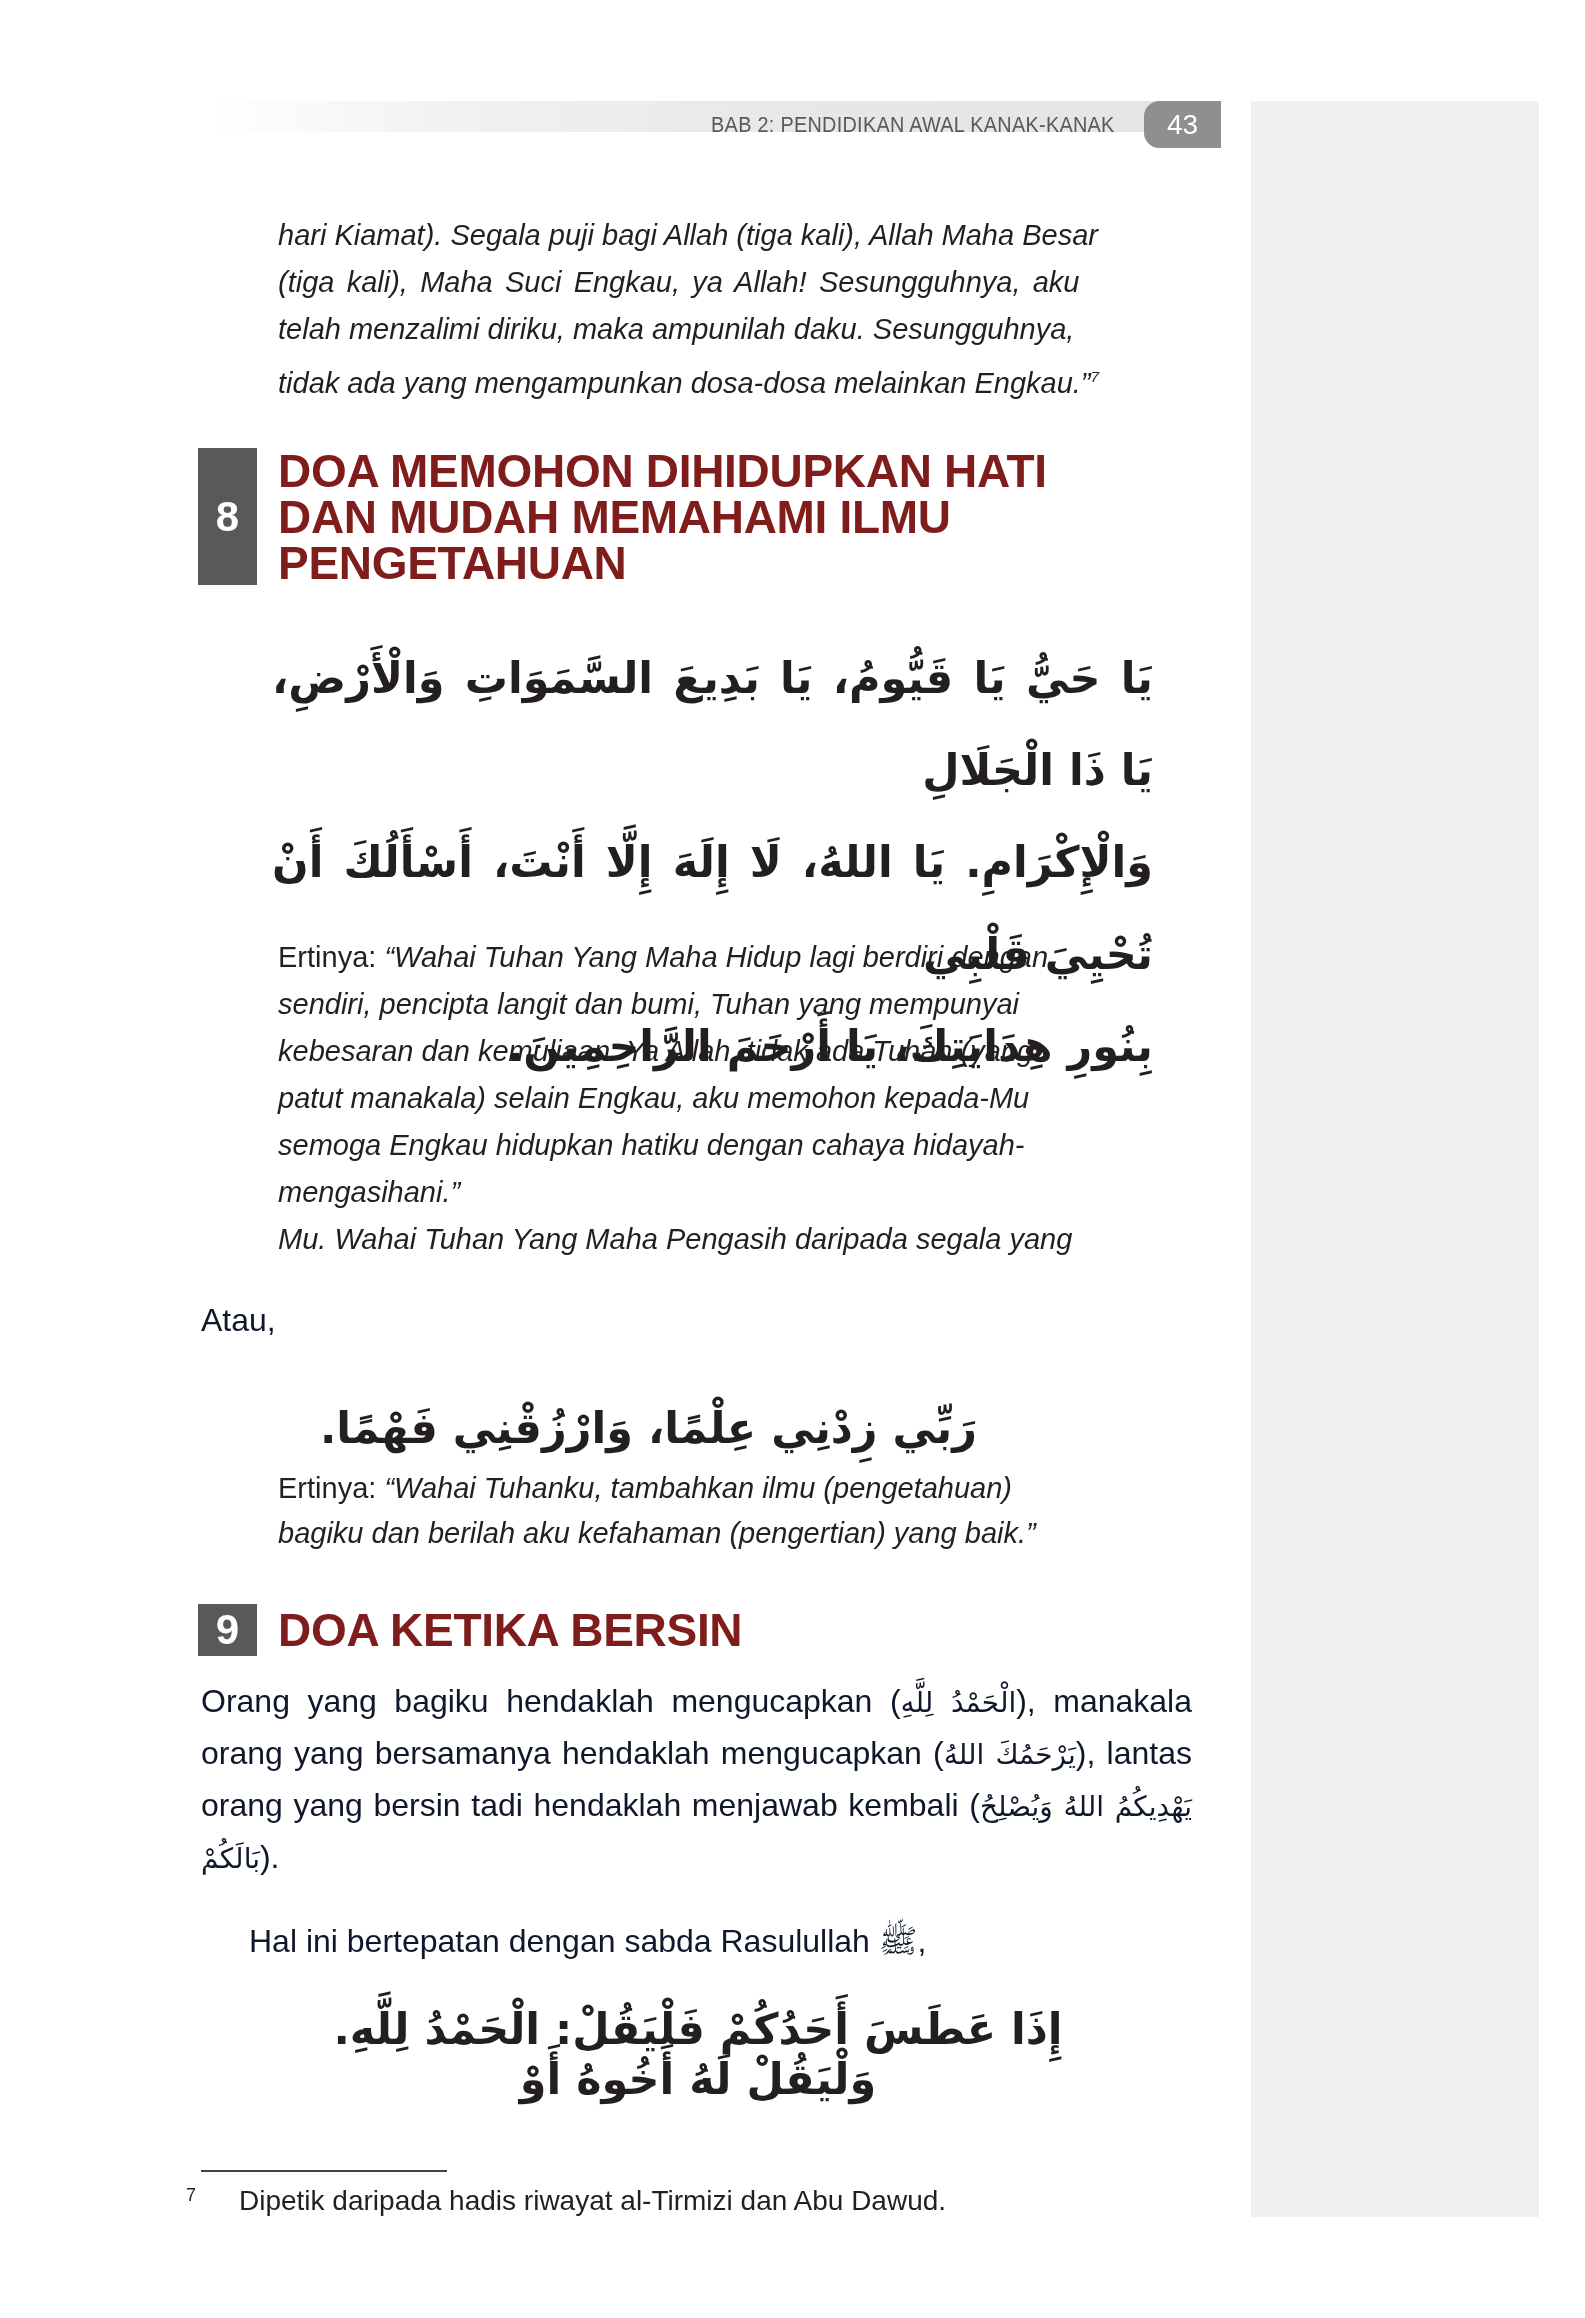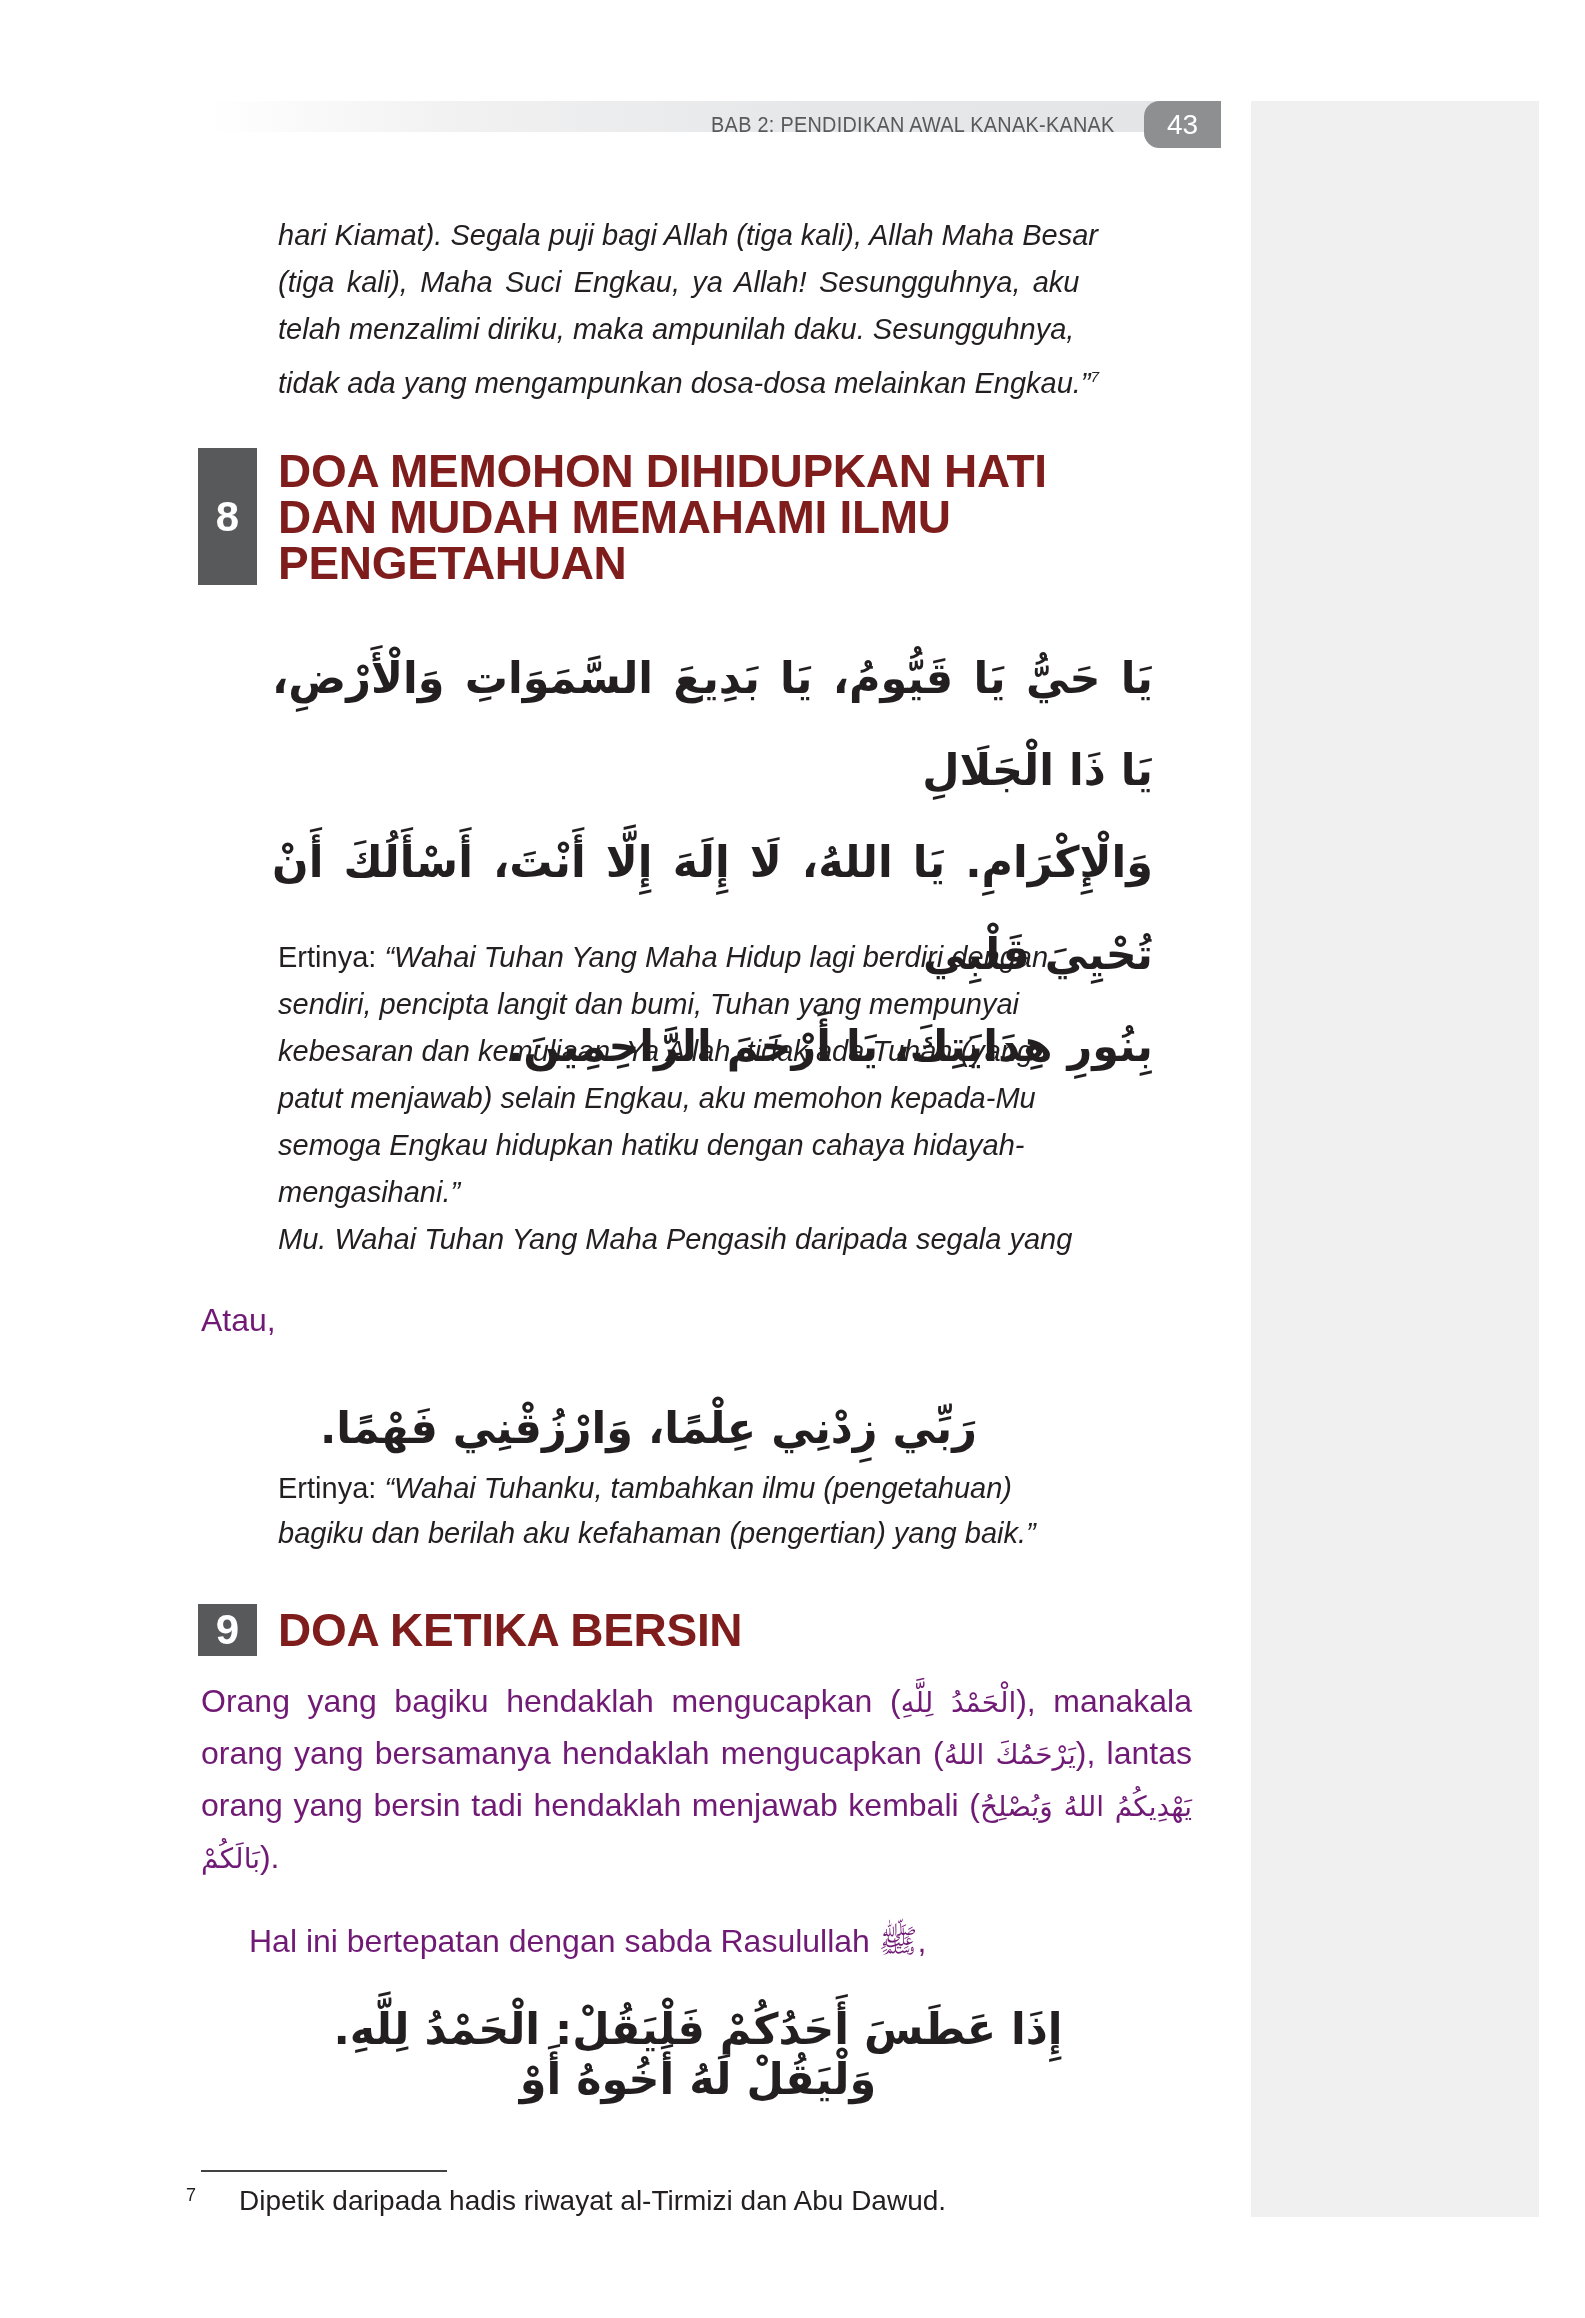--- a/index.html
+++ b/index.html
@@ -36,21 +36,21 @@
     font-size: 42px;
   }
   .sec-title {
     position: absolute; left: 278px; color: #7f1d1d; font-weight: bold;
     font-size: 46px; line-height: 46px; letter-spacing: -0.3px; text-transform: uppercase;
   }
   .arabic {
     position: absolute; direction: rtl; font-family: "DejaVu Sans", sans-serif;
     color: #231f20; font-weight: bold;
   }
-  .body-text { position: absolute; left: 201px; width: 977px; font-size: 32px; line-height: 51px; color: #701a75; }
+  .body-text { position: absolute; left: 201px; width: 977px; font-size: 32px; line-height: 51px; color: #0f172a; }
   .ar-inline { font-family: "DejaVu Sans", sans-serif; font-size: 28px; direction: rtl; unicode-bidi: isolate; }
   .footnote-rule { position: absolute; left: 201px; top: 2170px; width: 246px; height: 2.1px; background: #414042; }
   .footnote { position: absolute; left: 186px; top: 2185px; font-size: 28px; color: #231f20; }
   .footnote .fn-num { font-size: 18px; vertical-align: top; display: inline-block; width: 53px; }
   sup { font-size: 15.4px; }
 </style>
 </head>
 <body>
 
 <div class="side-panel"></div>
@@ -77,21 +77,21 @@
 <div class="arabic" style="right:433px; left:272px; top:632px; font-size:43px; line-height:92px; text-align:justify; text-align-last:right;">
   <div>يَا حَيُّ يَا قَيُّومُ، يَا بَدِيعَ السَّمَوَاتِ وَالْأَرْضِ، يَا ذَا الْجَلَالِ</div>
   <div>وَالْإِكْرَامِ. يَا اللهُ، لَا إِلَهَ إِلَّا أَنْتَ، أَسْأَلُكَ أَنْ تُحْيِيَ قَلْبِي</div>
   <div>بِنُورِ هِدَايَتِكَ، يَا أَرْحَمَ الرَّاحِمِينَ.</div>
 </div>
 
 <div class="text p-block" style="top:934px;">
   <div><span>Ertinya: </span><span class="italic">“Wahai Tuhan Yang Maha Hidup lagi berdiri dengan</span></div>
   <div class="italic">sendiri, pencipta langit dan bumi, Tuhan yang mempunyai</div>
   <div class="italic">kebesaran dan kemuliaan. Ya Allah, tidak ada Tuhan (yang</div>
-  <div class="italic">patut menjawab) selain Engkau, aku memohon kepada-Mu</div>
+  <div class="italic">patut manakala) selain Engkau, aku memohon kepada-Mu</div>
   <div class="italic">semoga Engkau hidupkan hatiku dengan cahaya hidayah-</div>
   <div class="italic">mengasihani.”</div>
   <div class="italic">Mu. Wahai Tuhan Yang Maha Pengasih daripada segala yang</div>
 </div>
 
 <div class="body-text" style="top:1295px;">Atau,</div>
 
 <div class="arabic" style="left:279px; width:698px; top:1379px; font-size:43px; text-align:right;margin-top:24px;">رَبِّي زِدْنِي عِلْمًا، وَارْزُقْنِي فَهْمًا.</div>
 
 <div class="text p-block" style="top:1466px; line-height:45px;">

